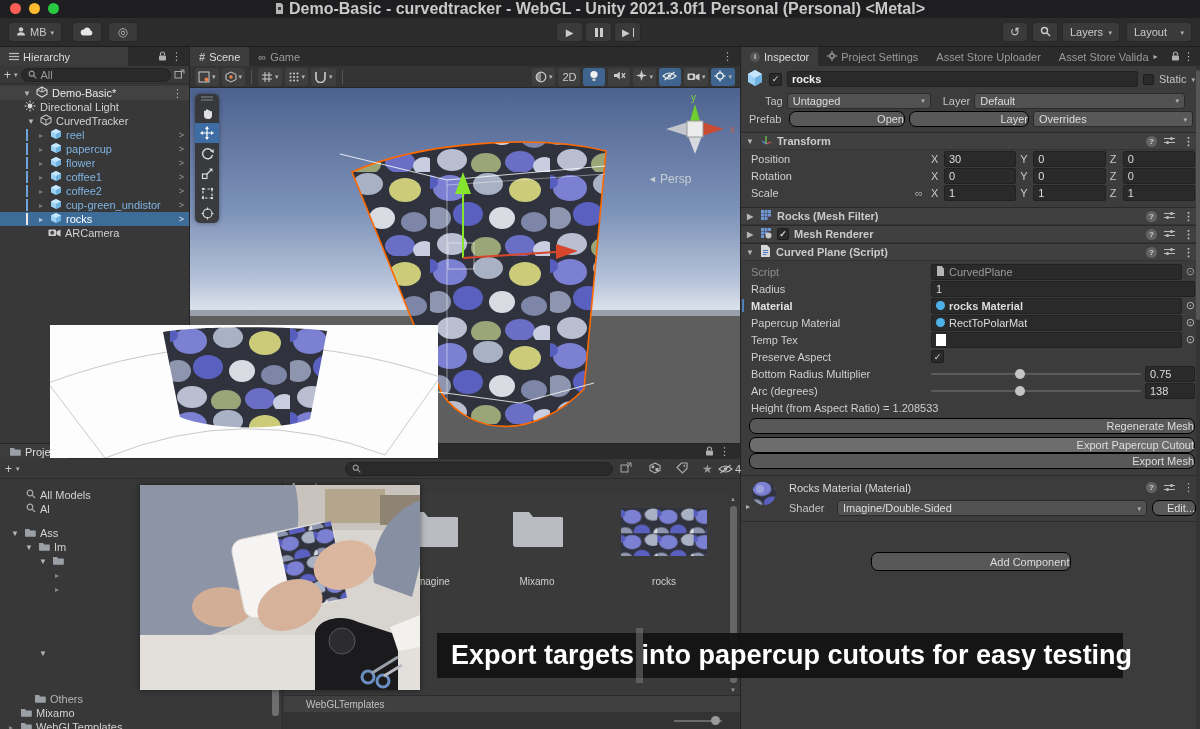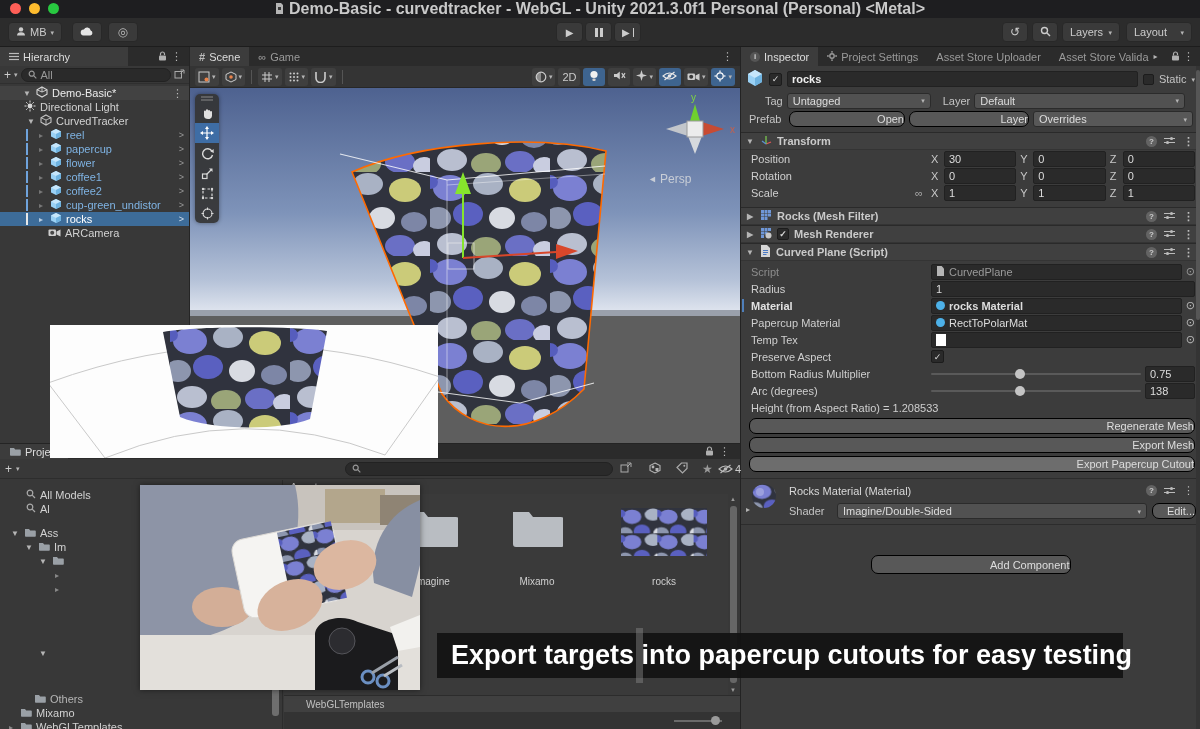--- a/index.html
+++ b/index.html
@@ -817,25 +817,25 @@
         </div>
   </div>
   <div class="prow">
         <span style="color:#cfcfcf">Height (from Aspect Ratio) = 1.208533</span>
       </div>
 
   <div style="padding:2px 5px 0 8px">
     <div class="ubtn" style="margin-bottom:3px">
           <span>Regenerate Mesh</span>
         </div>
+    <div class="ubtn" style="background:#6d6d6d">
+          <span>Export Papercup Cutout</span>
+        </div>
     <div class="ubtn" style="margin-bottom:3px">
           <span>Export Mesh</span>
-        </div>
-    <div class="ubtn" style="background:#6d6d6d">
-          <span>Export Papercup Cutout</span>
         </div>
   </div>
 
   <div style="height:1px;background:#2c2c2c;margin:6px 0 0"></div>
 
   <div style="position:relative;height:46px;border-bottom:1px solid #2c2c2c;background:#3c3c3c">
     <span class="abs fold" style="left:2px;top:26px">▸</span>
     <span class="abs" style="left:10px;top:4px"><svg width="26" height="26">
             <circle cx="13" cy="13" r="12" fill="url(#pebSm)"></circle>
             <circle cx="9" cy="9" r="4" fill="#fff" opacity="0.25"></circle>

